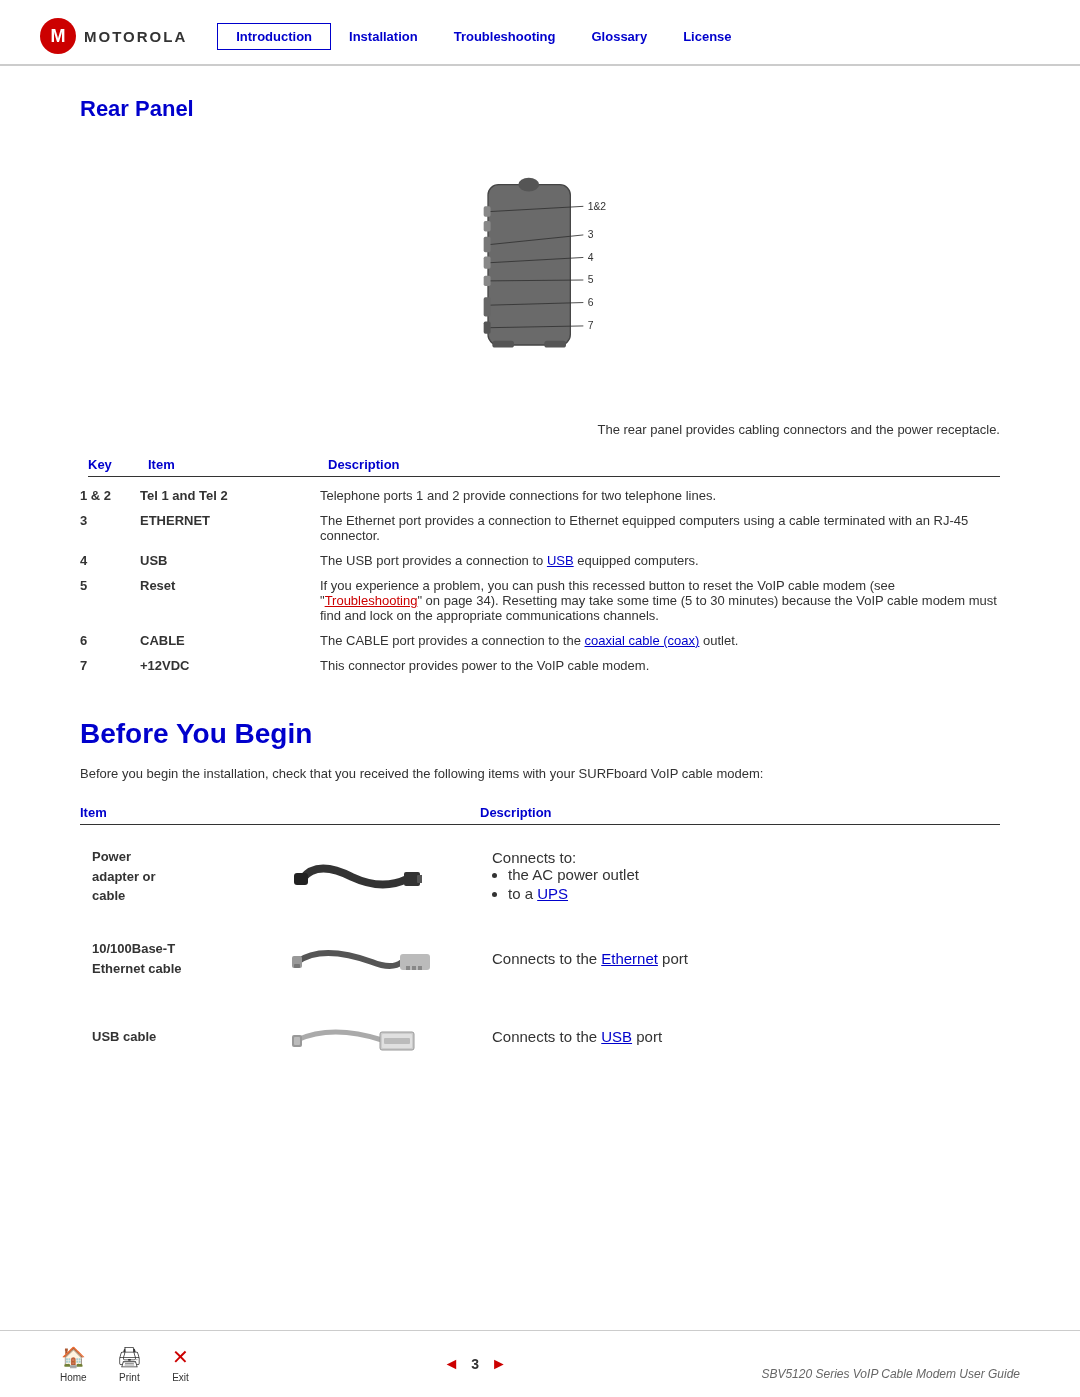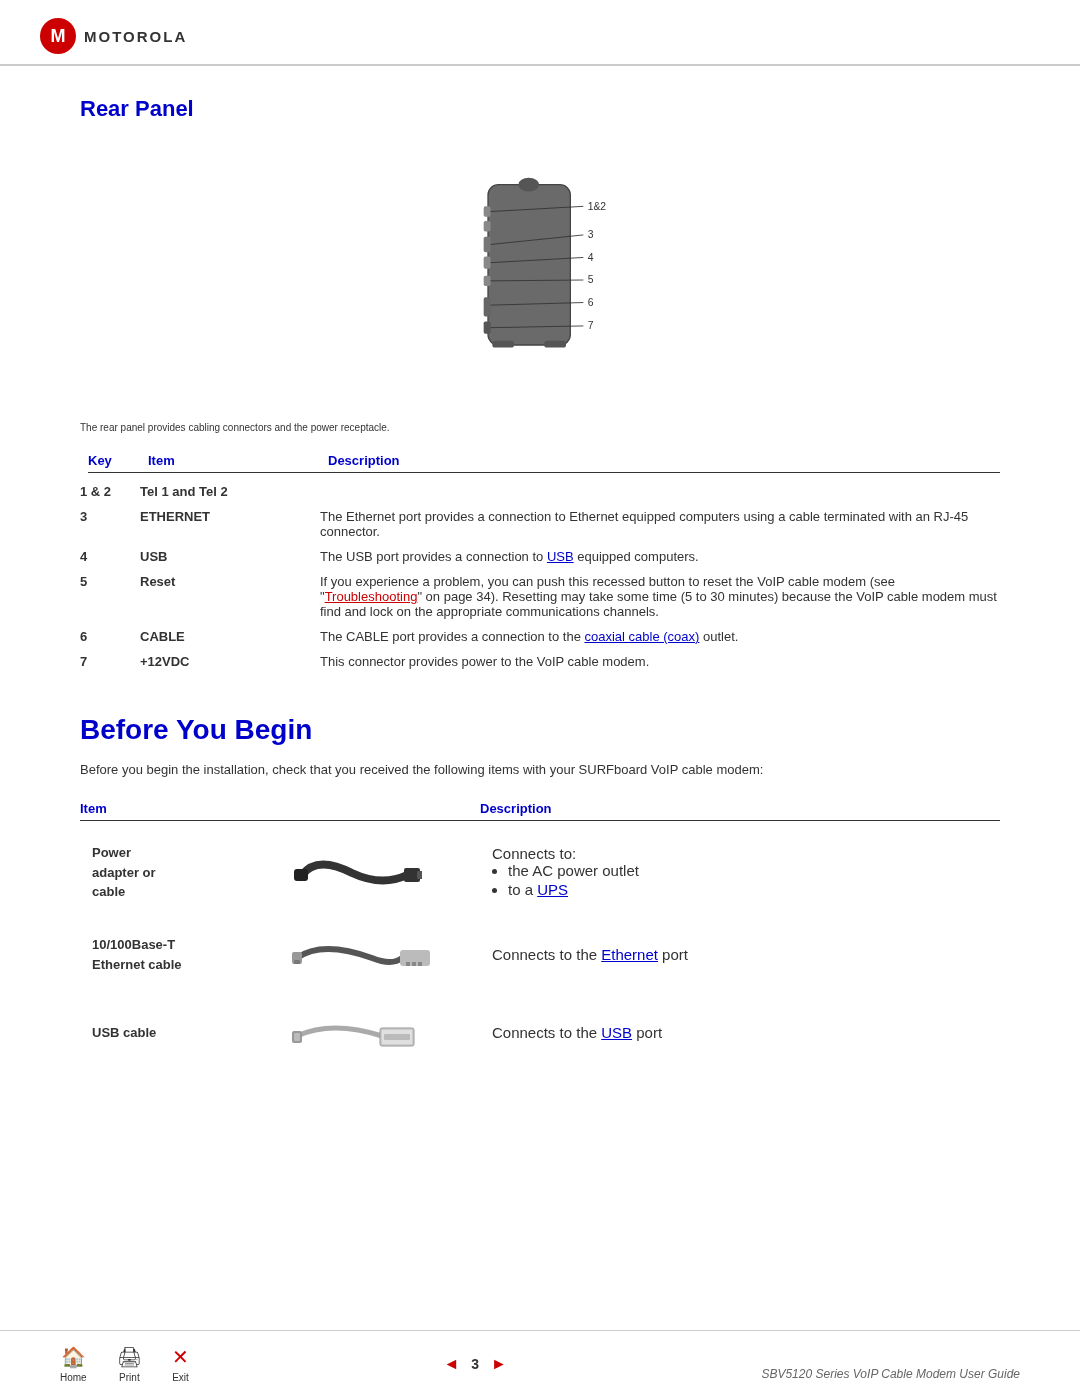--- a/index.html
+++ b/index.html
@@ -86,22 +86,23 @@
     .diagram-area {
       display: flex;
       justify-content: center;
       margin-bottom: 30px;
       padding: 10px 0;
     }
     
 
     .description-text {
       margin-bottom: 20px;
-      font-size: 10px;
+      font-size: 13px;
       color: #333;
+      text-align: right;
     }
 
     
     .key-table {
       width: 100%;
       margin-bottom: 40px;
     }
     .key-table .table-header {
       display: grid;
       grid-template-columns: 60px 180px 1fr;
@@ -227,20 +228,27 @@
     }
   </style>
 </head>
 <body>
 
 <div class="header">
   <div class="motorola-logo">
     <div class="logo-circle">M</div>
     <span class="logo-text">MOTOROLA</span>
   </div>
+  <nav class="nav-tabs">
+    <button class="nav-tab active">Introduction</button>
+    <button class="nav-tab">Installation</button>
+    <button class="nav-tab">Troubleshooting</button>
+    <button class="nav-tab">Glossary</button>
+    <button class="nav-tab">License</button>
+  </nav>
 </div>
 
 <div class="main-content">
 
   <h2 class="section-title">Rear Panel</h2>
 
   <div class="diagram-area">
     <svg class="device-svg" viewBox="0 0 300 230" xmlns="http://www.w3.org/2000/svg">
 
       <rect x="90" y="20" width="95" height="185" rx="12" ry="12" fill="#6a6a6a" stroke="#444" stroke-width="1.5"></rect>
@@ -283,20 +291,21 @@
   <div class="key-table">
     <div class="table-header">
       <span class="col-key">Key</span>
       <span class="col-item">Item</span>
       <span class="col-desc">Description</span>
     </div>
 
     <div class="table-row">
       <span class="col-key">1 &amp; 2</span>
       <span class="col-item">Tel 1 and Tel 2</span>
+      <span class="col-desc">Telephone ports 1 and 2 provide connections for two telephone lines.</span>
     </div>
 
     <div class="table-row">
       <span class="col-key">3</span>
       <span class="col-item">ETHERNET</span>
       <span class="col-desc">The Ethernet port provides a connection to Ethernet equipped computers using a cable terminated with an RJ-45 connector.</span>
     </div>
 
     <div class="table-row">
       <span class="col-key">4</span>

